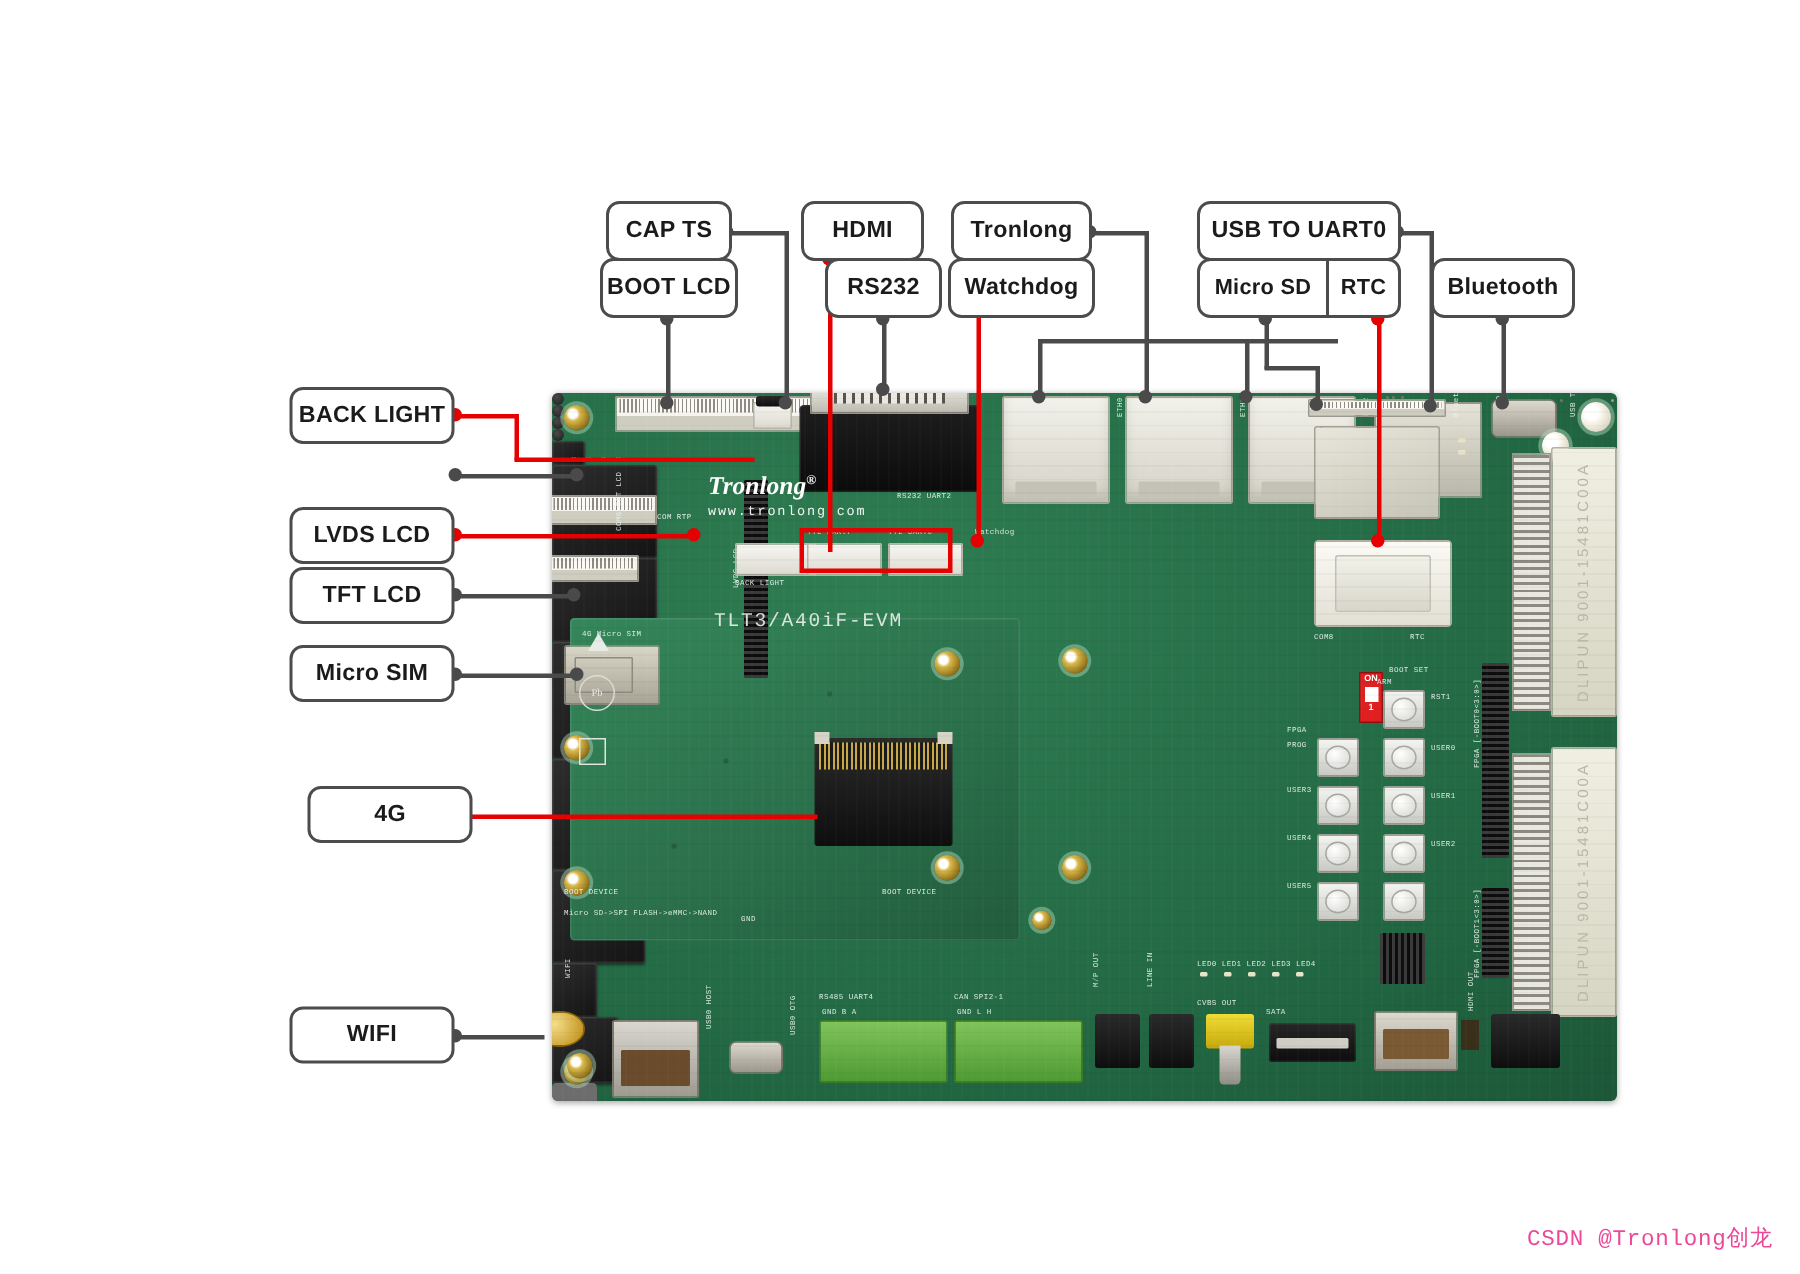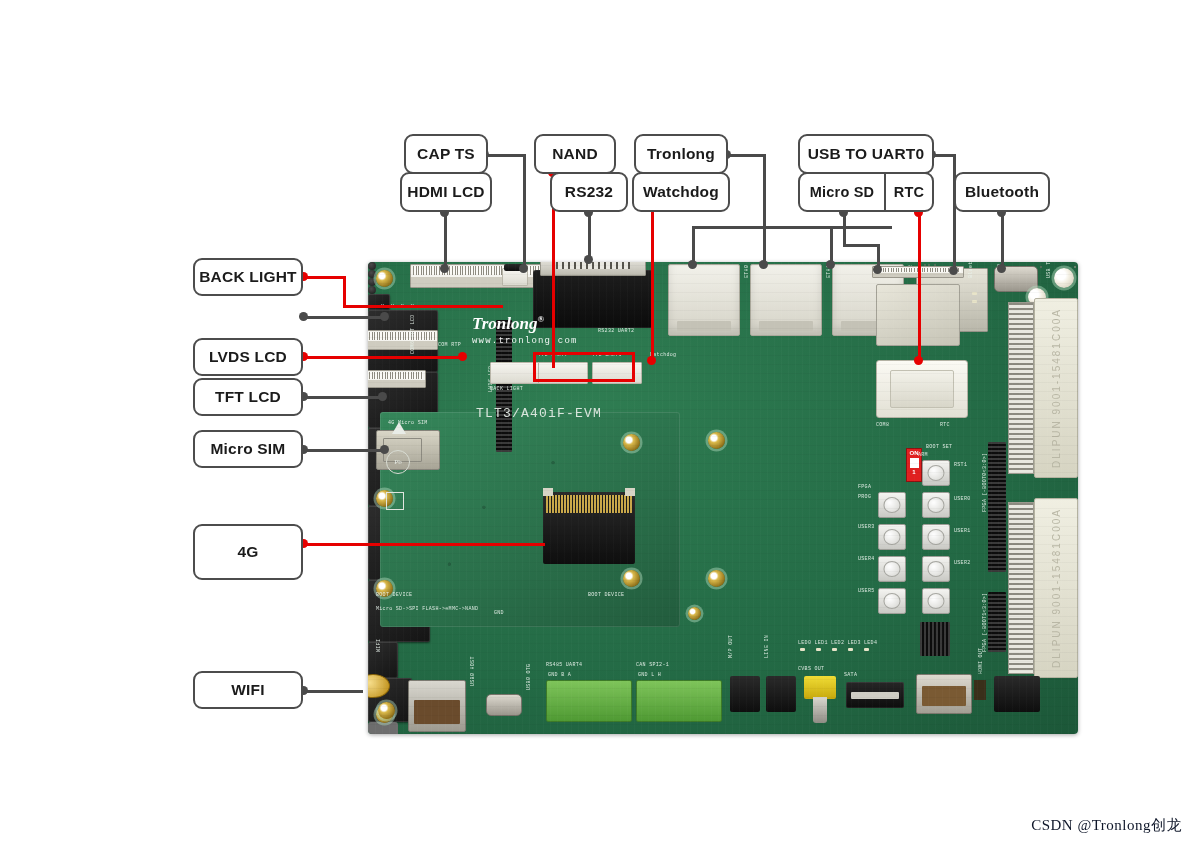--- a/index.html
+++ b/index.html
@@ -173,22 +173,22 @@
   .sata::after{content:"";position:absolute;left:8%;right:8%;top:38%;height:26%;
         background:#cfcdc4;border-radius:1px;}
   .logo-circ{position:absolute;border:1px solid #d9ddd4;border-radius:50%;
         color:#e7ece6;font-size:7px;display:flex;align-items:center;justify-content:center;
         font-family:"Liberation Serif",serif;}
   .tri{position:absolute;width:0;height:0;border-left:7px solid transparent;
         border-right:7px solid transparent;border-bottom:12px solid #e8ece7;}
 
   #watermark{
     position:absolute;right:18px;bottom:14px;
-    color:#0f172a;font-size:15px;letter-spacing:.5px;
-    font-family:Liberation Serif, serif;
+    color:#ec4899;font-size:15px;letter-spacing:.5px;
+    font-family:Liberation Mono, monospace;
     z-index:60;
   }
 </style>
 </head>
 <body>
 
 <div id="stage">
 
   <div id="pcb">
 
@@ -493,25 +493,25 @@
 
   <div class="lead h" style="left:305px;top:690px;width:58px;"></div>
   <div class="dot" style="left:299px;top:686px;"></div>
 
   <div class="hl-rect" style="left:533px;top:352px;width:102px;height:30px;"></div>
 
   <div class="callout" style="left:404px;top:134px;width:84px;height:40px;">
     <span>CAP TS</span>
   </div>
   <div class="callout" style="left:400px;top:172px;width:92px;height:40px;">
-    <span>HDMI LCD</span>
+    <span>BOOT LCD</span>
   </div>
 
   <div class="callout" style="left:534px;top:134px;width:82px;height:40px;">
-    <span>NAND</span>
+    <span>HDMI</span>
   </div>
   <div class="callout" style="left:550px;top:172px;width:78px;height:40px;">
     <span>RS232</span>
   </div>
 
   <div class="callout" style="left:634px;top:134px;width:94px;height:40px;">
     <span>Tronlong</span>
   </div>
   <div class="callout" style="left:632px;top:172px;width:98px;height:40px;">
     <span>Watchdog</span>
@@ -538,21 +538,21 @@
   </div>
   <div class="callout" style="left:193px;top:338px;width:110px;height:38px;">
     <span>LVDS LCD</span>
   </div>
   <div class="callout" style="left:193px;top:378px;width:110px;height:38px;">
     <span>TFT LCD</span>
   </div>
   <div class="callout" style="left:193px;top:430px;width:110px;height:38px;">
     <span>Micro SIM</span>
   </div>
-  <div class="callout" style="left:193px;top:524px;width:110px;height:56px;">
+  <div class="callout" style="left:205px;top:524px;width:110px;height:38px;">
     <span>4G</span>
   </div>
   <div class="callout" style="left:193px;top:671px;width:110px;height:38px;">
     <span>WIFI</span>
   </div>
 
   <div id="watermark">CSDN @Tronlong创龙</div>
 </div>
 
 </body></html>

